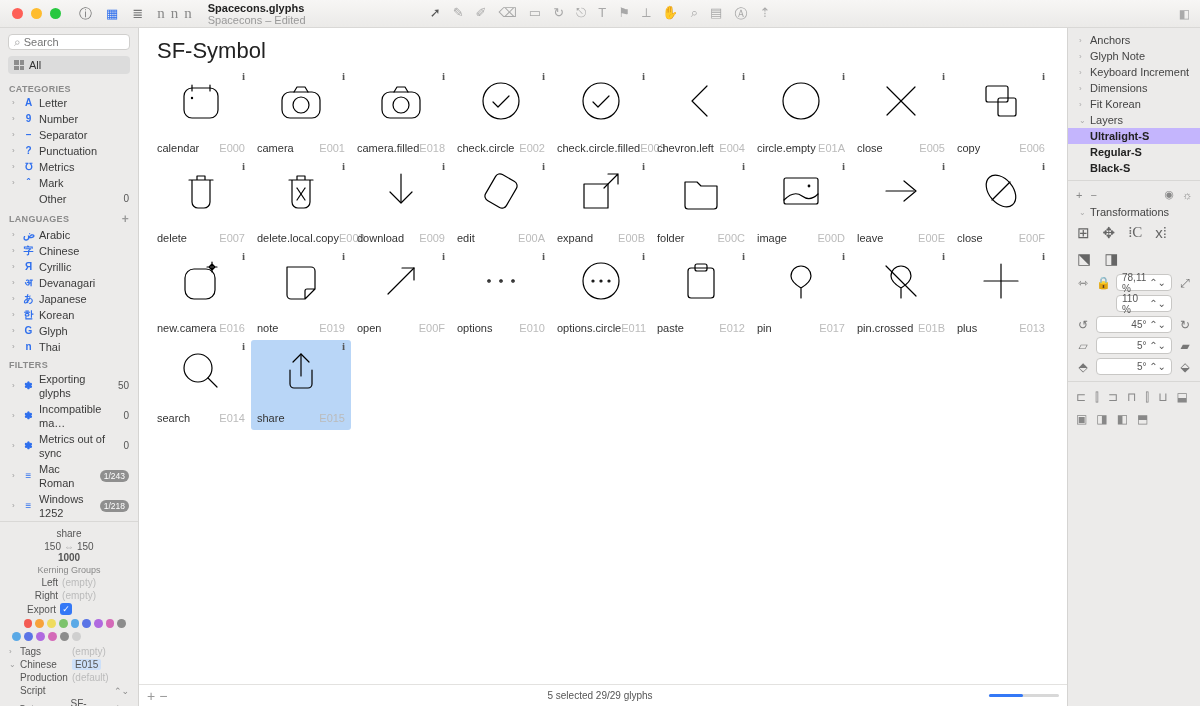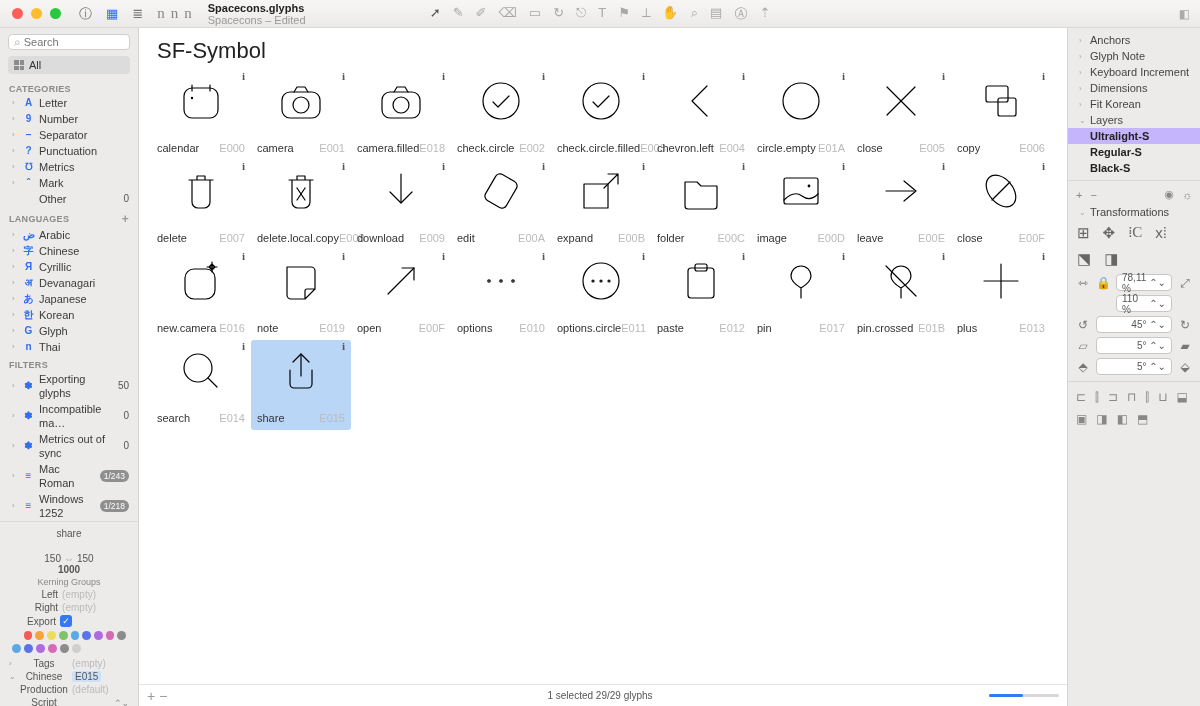--- a/index.html
+++ b/index.html
@@ -31,31 +31,31 @@
 .pill span.g i{background:#8c8c8c;display:block}
 .sec-h{padding:5px 9px 1px;font-size:9px;letter-spacing:.3px;color:#8a8a8a;font-weight:600;display:flex;align-items:center;justify-content:space-between;text-transform:uppercase}
 .sec-h .plus{color:#9a9a9a;font-size:12px}
 .row{padding:1px 9px 1px 12px;display:flex;align-items:center;gap:5px;color:#3a3a3a;line-height:14px;font-size:11px}
 .row .chev{color:#9c9c9c;font-size:8px;width:6px;flex-shrink:0}
 .row .ico{width:11px;text-align:center;color:#2f6fed;font-weight:600;font-size:10px;flex-shrink:0}
 .row .cnt{margin-left:auto;color:#555;font-size:10px}
 .row .badge{margin-left:auto;background:#8f8f8f;color:#fff;border-radius:6px;padding:0 4px;font-size:8.5px;line-height:12px}
 .sidebar-bottom{margin-top:auto;border-top:1px solid #d9d8d6;padding:6px 6px 3px;font-size:10px;color:#555}
 .sb-center{text-align:center}
-.sb-lsbrsb{display:flex;justify-content:center;align-items:center;gap:3px;margin-top:14px}
+.sb-lsbrsb{display:flex;justify-content:center;align-items:center;gap:3px;margin-top:2px}
 .sb-kg{text-align:center;font-size:9px;color:#888;margin-top:2px}
 .sb-lr{display:flex;justify-content:flex-end;gap:4px;font-size:10px;padding-right:36px;margin-top:2px}
 .sb-lr span:last-child{color:#bbb}
 .sb-export{display:flex;justify-content:flex-end;align-items:center;gap:4px;padding-right:60px;margin-top:2px}
 .sb-export .cb{width:12px;height:12px;background:#3478f6;border-radius:3px;color:#fff;font-size:9px;text-align:center;line-height:12px}
 .sb-dots{display:flex;gap:3px;padding:4px 6px}
 .sb-dots i{width:9px;height:9px;border-radius:50%;display:block}
 .sb-field{display:flex;align-items:center;gap:4px;padding:1px 3px}
 .sb-field .chev{color:#9c9c9c;font-size:8px;width:7px}
-.sb-field label{text-align:center;color:#555;width:48px;flex-shrink:0}
+.sb-field label{text-align:left;color:#555;width:48px;flex-shrink:0}
 .sb-field .val{color:#555}
 .sb-field .empty{color:#bbb}
 .sb-field .uni{background:#cde0f9;padding:0 3px;border-radius:2px}
 .sb-field .dd{margin-left:auto;color:#888;font-size:9px}
 .content{flex:1;display:flex;flex-direction:column;overflow:hidden}
 .ch{font-size:22px;font-weight:400;color:#222;padding:10px 18px 6px}
 .grid{flex:1;display:flex;flex-wrap:wrap;align-content:flex-start;gap:0;padding:0 12px;overflow:auto}
 .cell{width:100px;height:90px;display:flex;flex-direction:column;align-items:center;position:relative;padding-top:2px}
 .cell .info{position:absolute;top:0;right:6px;font-family:serif;font-weight:bold;font-size:11px;color:#555}
 .cell svg{width:58px;height:58px}
@@ -629,21 +629,21 @@
           </svg>
   <div class="lbl">
             <span>share</span>
             <span class="code">E015</span>
           </div>
         </div>
       </div>
     <div class="statusbar">
       <span class="plus">+</span>
       <span class="minus">−</span>
-      <span class="txt">1 selected  29/29 glyphs</span>
+      <span class="txt">5 selected  29/29 glyphs</span>
       <span class="bar"></span>
     </div>
   </div>
 
   <div class="inspector">
     <div id="insp-secs">
         <div class="irow">
           <span class="chev">›</span>
           <span>Anchors</span>
         </div>

